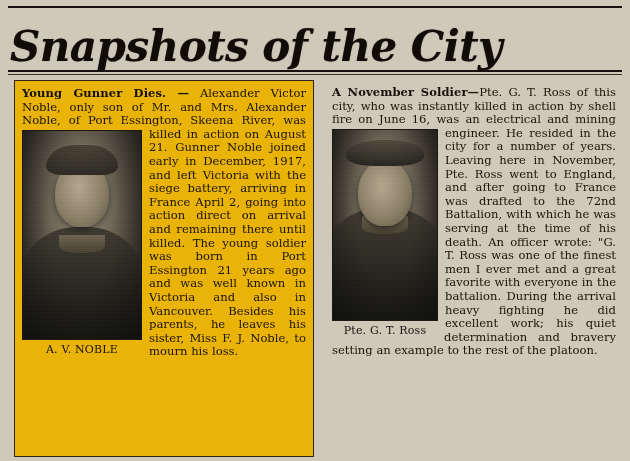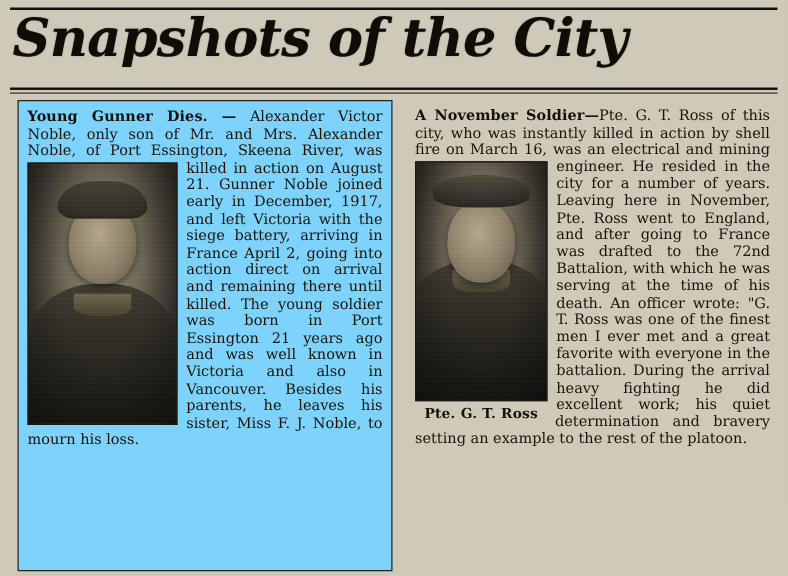--- a/index.html
+++ b/index.html
@@ -29,21 +29,21 @@
     height: 2px;
     background: #15110c;
   }
   .masthead {
     position: absolute;
     left: 10px;
     top: 10px;
     right: 14px;
     height: 58px;
     display: flex;
-    align-items: flex-start;
+    align-items: flex-end;
   }
   .masthead-title {
     font-family: "DejaVu Serif", serif;
     font-style: italic;
     font-weight: bold;
     font-size: 42px;
     letter-spacing: -0.5px;
     color: #100d08;
     white-space: nowrap;
     line-height: 1;
@@ -75,21 +75,21 @@
     bottom: 4px;
     display: flex;
     gap: 14px;
   }
   .col {
     position: relative;
     flex: 1 1 0;
     border: 1px solid #2a241c;
     padding: 6px 7px 2px 7px;
     box-sizing: border-box;
-    background: #7dd3fc;
+    background: #eab308;
     overflow: hidden;
   }
   .col.right {
     border: none;
     padding: 6px 2px 2px 4px;
     background: transparent;
   }
   .headline {
     font-family: "DejaVu Serif", serif;
     font-weight: bold;
@@ -116,21 +116,21 @@
     background: #2b2a26;
     overflow: hidden;
     border: 1px solid #1c1915;
   }
   .portrait.right-col {
     width: 104px;
     height: 190px;
   }
   .caption {
     font-family: "DejaVu Serif", serif;
-    font-weight: bold;
+    font-weight: normal;
     font-size: 11px;
     color: #16110b;
     text-align: center;
     letter-spacing: 0.2px;
   }
   .cap-left {
     float: left;
     clear: left;
     width: 120px;
     margin: 1px 7px 1px 0;
@@ -231,28 +231,29 @@
 
         <span class="portrait">
           <span class="ph-bg"></span>
           <span class="ph-body"></span>
           <span class="ph-collar"></span>
           <span class="ph-head"></span>
           <span class="ph-cap"></span>
           <span class="ph-vig"></span>
           <span class="ph-grain"></span>
         </span>
+        <span class="caption cap-left">A. V. NOBLE</span>
 
         <span>August 21. Gunner Noble joined early in December, 1917, and left Victoria with the siege battery, arriving in France April 2, going into action direct on arrival and remaining there until killed. The young soldier was born in Port Essington 21 years ago and was well known in Victoria and also in Vancouver.</span><span> Besides his parents, he leaves his sister, Miss F. J. Noble, to mourn his loss.</span>
       </div>
     </div>
 
     <div class="col right">
       <div class="body-text">
-        <span class="headline">A November Soldier—</span><span>Pte. G. T. Ross of this city, who was instantly killed in action by shell fire on March 16, was an electrical and mining engineer.</span>
+        <span class="headline">A November Soldier—</span><span>Pte. G. T. Ross of this city, who was instantly killed in action by shell fire on June 16, was an electrical and mining engineer.</span>
 
         <span class="portrait right-col">
           <span class="ph-bg"></span>
           <span class="ph-body"></span>
           <span class="ph-collar"></span>
           <span class="ph-head"></span>
           <span class="ph-cap tam"></span>
           <span class="ph-vig"></span>
           <span class="ph-grain"></span>
         </span>

